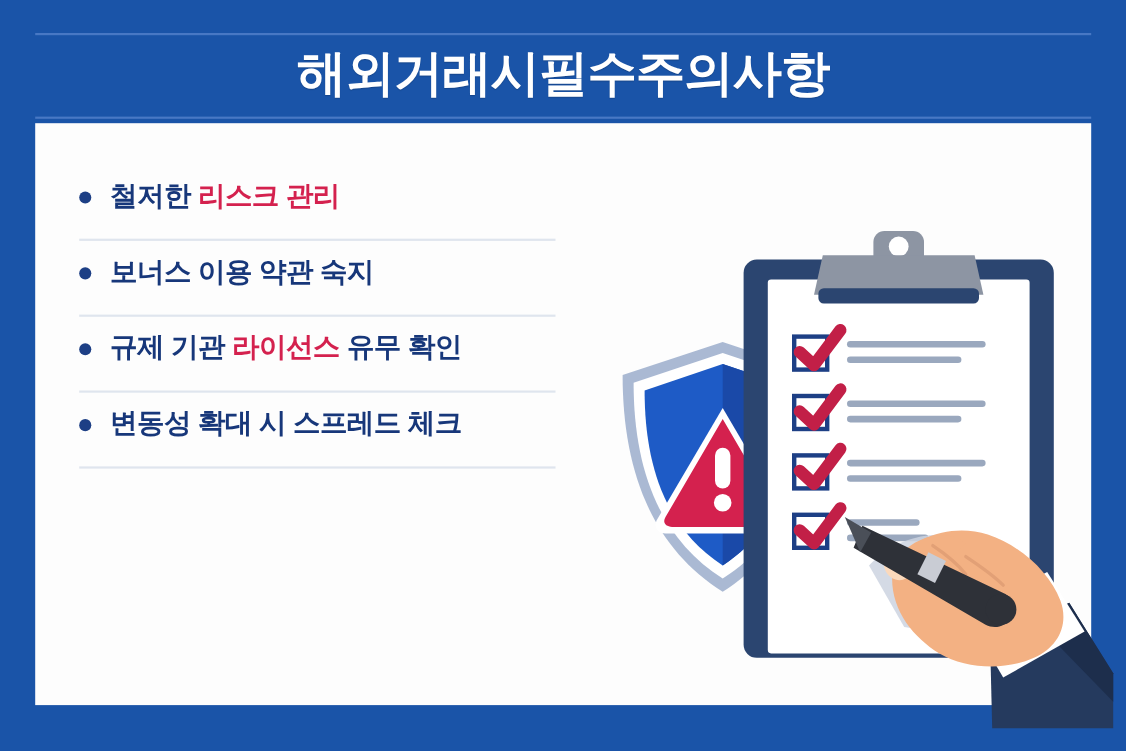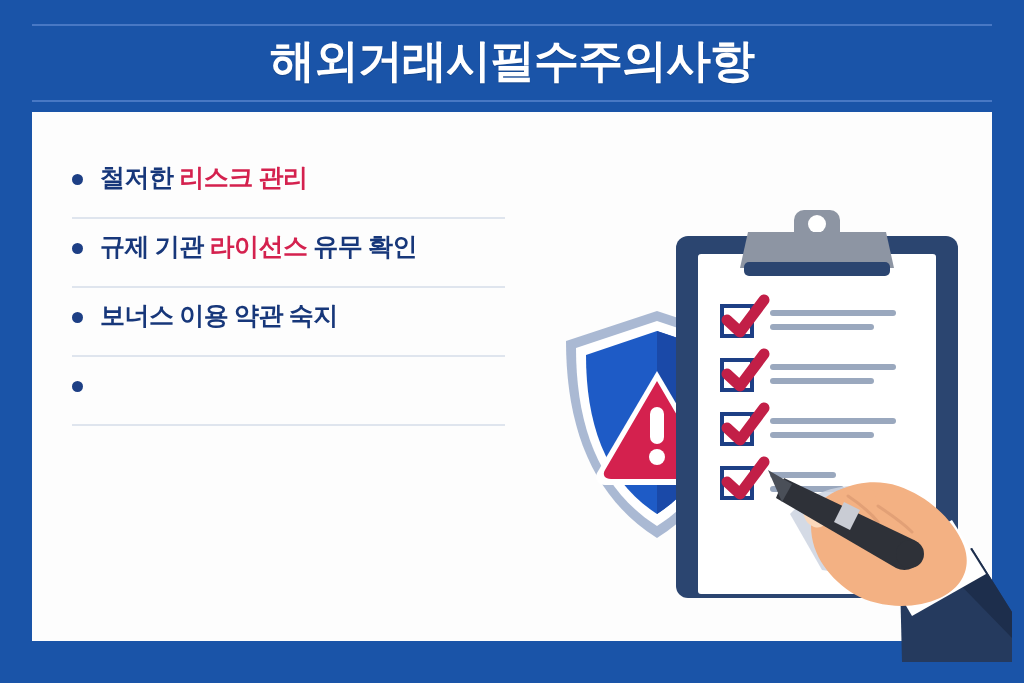--- a/index.html
+++ b/index.html
@@ -4,41 +4,41 @@
 <style>
   html,body{margin:0;padding:0;}
   body{
     width:1024px;height:683px;overflow:hidden;
     background:#1a54a8;
     font-family:"Liberation Sans","DejaVu Sans",sans-serif;
   }
   .stage{position:relative;width:1024px;height:683px;background:#1a54a8;}
 
   
-  .header{position:absolute;left:0;top:0;width:1024px;height:94px;}
+  .header{position:absolute;left:0;top:6px;width:1024px;height:94px;}
   .hrule{position:absolute;left:32px;width:960px;height:2px;background:#4878c4;}
   .hrule.top{top:24px;}
   .hrule.bot{top:100px;}
   .title{
     position:absolute;left:0;top:30px;width:1024px;
     text-align:center;color:#ffffff;
     font-size:45px;font-weight:bold;letter-spacing:-1px;
     line-height:62px;
     text-shadow:0 1px 1px rgba(0,0,0,.18);
   }
 
   
   .card{
     position:absolute;left:32px;top:112px;width:960px;height:529px;
     background:#fdfdfd;
   }
 
   
   .list{position:absolute;left:40px;top:38px;width:473px;}
-  .row{position:relative;height:69px;font-family:Liberation Serif, serif;}
+  .row{position:relative;height:69px;}
   .row .bullet{
     position:absolute;left:0;top:24px;width:11px;height:11px;
     border-radius:50%;background:#1d3f85;
   }
   .row .txt{
     position:absolute;left:28px;top:8px;
     font-size:25px;font-weight:bold;letter-spacing:-0.5px;
     color:#17377a;white-space:nowrap;line-height:40px;
   }
   .row .txt .hl{color:#d4214e;}
@@ -76,34 +76,35 @@
     <div class="list">
 
       <div class="row">
         <span class="bullet"></span>
         <span class="txt"><span>철저한 </span><span class="hl">리스크 관리</span><span></span></span>
         <span class="divider"></span>
       </div>
 
       <div class="row">
         <span class="bullet"></span>
-        <span class="txt"><span>규제 기관 </span><span class="hl">라이선스</span><span> 유무 확인</span></span>
+        <span class="txt"><span>보너스 이용 약관 숙지</span><span class="hl"></span><span></span></span>
         <span class="divider"></span>
       </div>
 
       <div class="row">
         <span class="bullet"></span>
-        <span class="txt"><span>보너스 이용 약관 숙지</span><span class="hl"></span><span></span></span>
+        <span class="txt"><span>규제 기관 </span><span class="hl">라이선스</span><span> 유무 확인</span></span>
         <span class="divider"></span>
       </div>
 
 
 
       <div class="row">
         <span class="bullet"></span>
+        <span class="txt"><span>변동성 확대 시 스프레드 체크</span><span class="hl"></span><span></span></span>
         <span class="divider"></span>
       </div>
 
     </div>
 
     <div class="art">
 
       <div class="shield-wrap">
         <svg width="190" height="235" viewBox="0 0 190 235">
 

